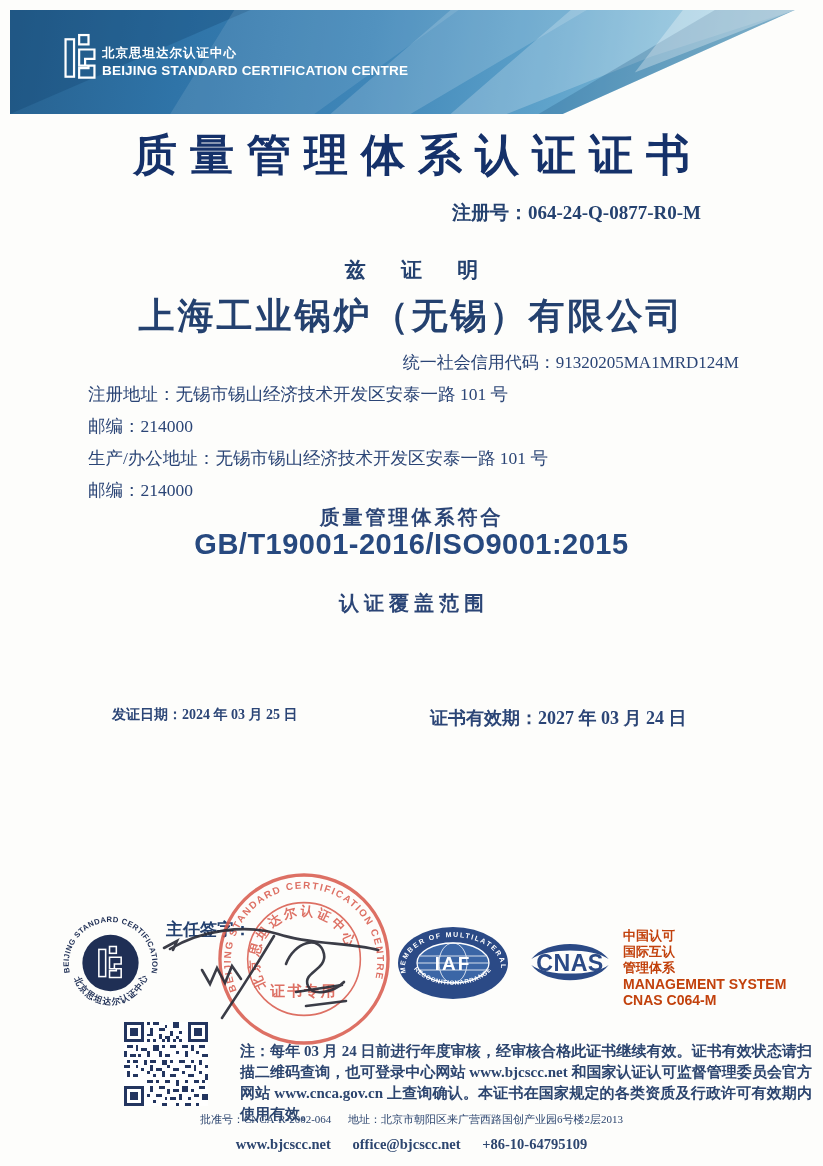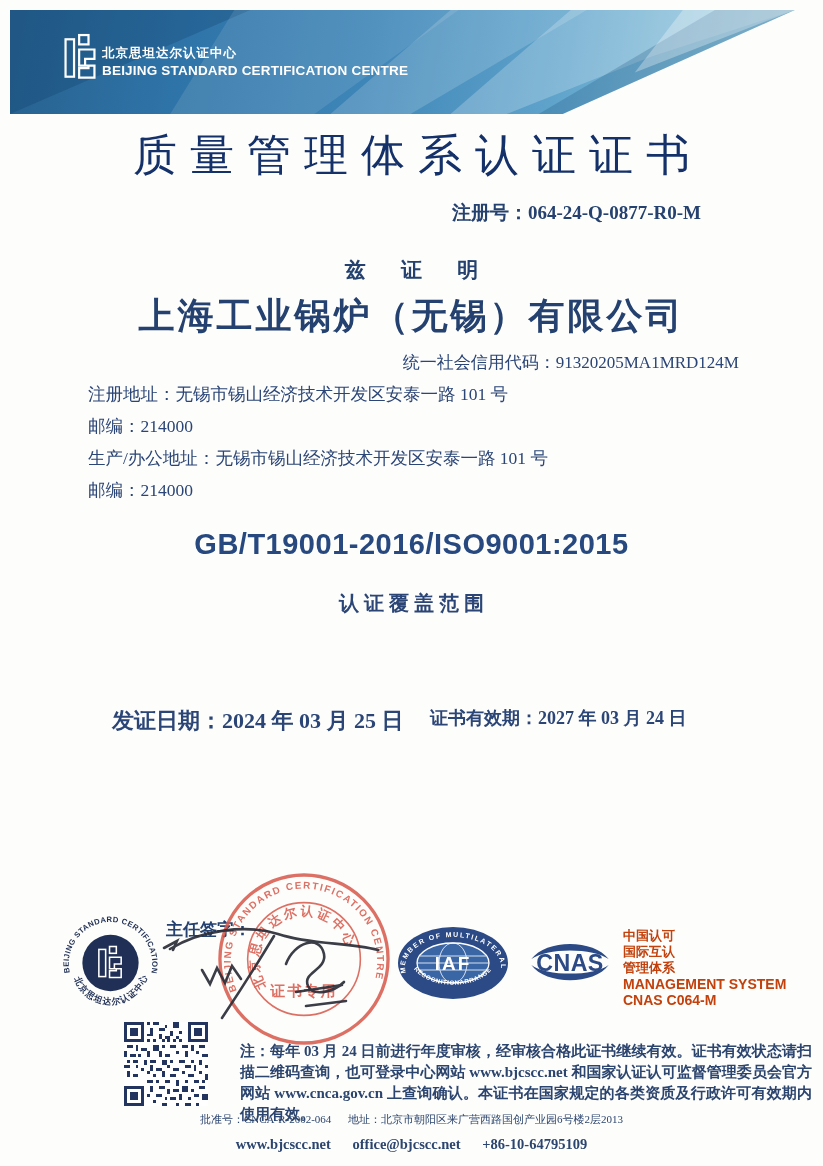--- a/index.html
+++ b/index.html
@@ -15,36 +15,36 @@
   .f3{background:rgba(255,255,255,.16);clip-path:polygon(55% 0,72% 0,50% 100%,40% 100%);}
   .f4{background:rgba(255,255,255,.22);clip-path:polygon(70% 0,98% 0,80% 45%,62% 100%,55% 100%);}
   .f5{background:rgba(25,80,125,.25);clip-path:polygon(88% 0,98% 0,70% 100%,66% 100%);}
   .f6{background:rgba(255,255,255,.30);clip-path:polygon(84% 0,98% 0,78% 60%);}
   .banner-logo{position:absolute;left:53px;top:22px;}
   .banner-text{position:absolute;left:92px;top:36px;color:#fff;line-height:15px;}
   .banner-cn{font-family:"Liberation Sans","DejaVu Sans",sans-serif;font-size:12.5px;font-weight:bold;letter-spacing:1px;}
   .banner-en{font-family:"Liberation Sans","DejaVu Sans",sans-serif;font-size:13.5px;font-weight:bold;letter-spacing:.2px;margin-top:2px;}
   
   .cert-title{position:absolute;left:0;top:126px;width:100%;text-align:center;
-      font-size:44px;font-weight:normal;color:#15316a;letter-spacing:13px;text-indent:13px;}
+      font-size:44px;font-weight:bold;color:#15316a;letter-spacing:13px;text-indent:13px;}
   .reg-line{position:absolute;left:0;top:200px;width:100%;text-align:right;padding-right:122px;box-sizing:border-box;
       font-size:19px;font-weight:bold;color:#24416f;}
   .certify-line{position:absolute;left:0;top:256px;width:100%;text-align:center;
       font-size:21px;font-weight:600;letter-spacing:15px;text-indent:15px;color:#24416f;}
   .company{position:absolute;left:0;top:292px;width:100%;text-align:center;
       font-size:36px;font-weight:600;letter-spacing:3px;color:#24416f;}
   .credit-line{position:absolute;left:16px;top:351px;width:100%;text-align:right;padding-right:100px;box-sizing:border-box;
       font-size:17px;color:#2b4576;}
   .info-block{position:absolute;left:88px;top:378px;font-size:17.5px;line-height:32px;color:#2b4576;}
   .conform-line{position:absolute;left:0;top:504px;width:100%;text-align:center;font-size:20px;font-weight:600;letter-spacing:3px;}
   .standard-line{position:absolute;left:0;top:528px;width:100%;text-align:center;
       font-family:"Liberation Sans","DejaVu Sans",sans-serif;font-size:29px;font-weight:bold;color:#27497f;letter-spacing:.5px;}
   .scope-title{position:absolute;left:0;top:590px;width:100%;text-align:center;font-size:20px;font-weight:600;letter-spacing:5px;text-indent:5px;}
   .scope-text{position:absolute;left:61px;top:624px;width:700px;text-align:center;font-size:19px;font-weight:600;line-height:35px;}
-  .date-issue{position:absolute;left:112px;top:706px;font-size:22px;font-weight:bold;}
+  .date-issue{position:absolute;left:112px;top:706px;font-size:14px;font-weight:bold;}
   .date-valid{position:absolute;left:430px;top:706px;font-size:18px;font-weight:bold;}
   
   .bsc-seal{position:absolute;left:62px;top:913px;}
   .sign-label{position:absolute;left:166px;top:918px;font-size:17px;font-weight:bold;color:#24416f;}
   .signature{position:absolute;left:156px;top:906px;}
   .red-stamp{position:absolute;left:215px;top:870px;opacity:.85;}
   .iaf-badge{position:absolute;left:396px;top:925px;}
   .cnas-logo{position:absolute;left:526px;top:933px;}
   .cnas-text{position:absolute;left:623px;top:928px;font-family:"Liberation Sans","DejaVu Sans",sans-serif;
       color:#c2410c;font-size:13px;font-weight:bold;line-height:16px;}
@@ -98,20 +98,21 @@
     <span>统一社会信用代码：</span><span>91320205MA1MRD124M</span>
   </div>
 
   <div class="info-block">
     <div><span>注册地址：</span><span>无锡市锡山经济技术开发区安泰一路 101 号</span></div>
     <div><span>邮编：</span><span>214000</span></div>
     <div><span>生产/办公地址：</span><span>无锡市锡山经济技术开发区安泰一路 101 号</span></div>
     <div><span>邮编：</span><span>214000</span></div>
   </div>
 
+  <div class="conform-line">质量管理体系符合</div>
   <div class="standard-line">GB/T19001-2016/ISO9001:2015</div>
   <div class="scope-title">认证覆盖范围</div>
 
   <div class="date-issue">
     <span>发证日期：</span><span>2024 年 03 月 25 日</span>
   </div>
   <div class="date-valid">
     <span>证书有效期：</span><span>2027 年 03 月 24 日</span>
   </div>
 

